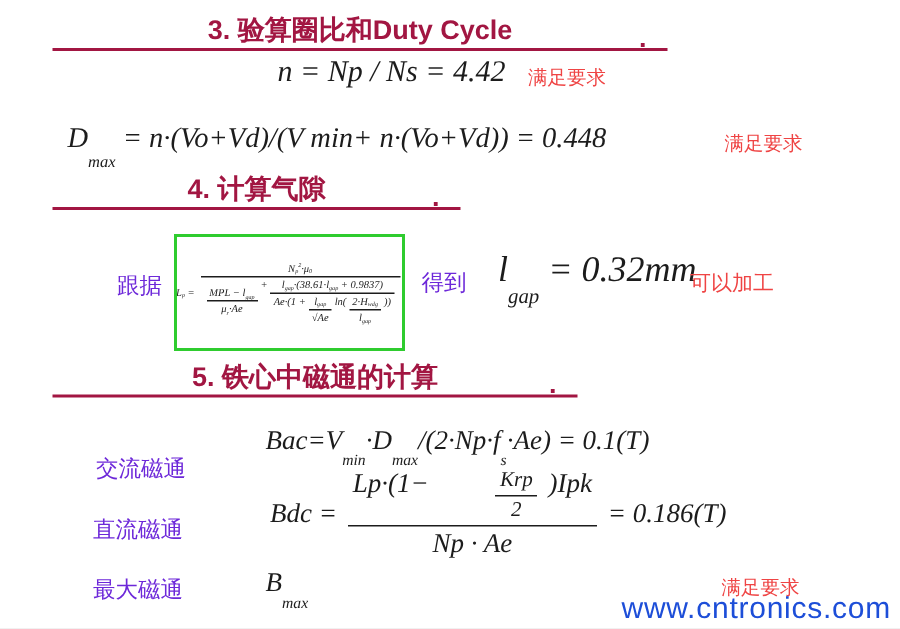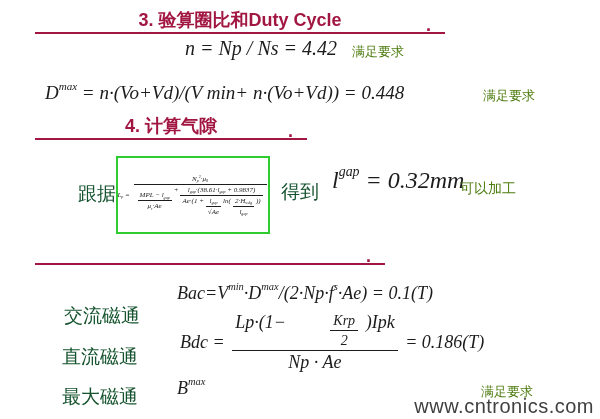--- a/index.html
+++ b/index.html
@@ -6,46 +6,46 @@
   .slide{position:relative;width:600px;height:419px;background:#ffffff;overflow:hidden;
          font-family:"Liberation Serif","DejaVu Serif",serif;}
 
   
   .stitle{position:absolute;color:#a21642;border-bottom:2px solid #a21642;text-align:center;
           font-family:"Liberation Sans","DejaVu Sans",sans-serif;font-weight:bold;font-size:18px;
           height:24px;line-height:24px;}
   .stitle .period{position:absolute;right:14px;bottom:-5px;font-size:18px;}
 
   
-  .formula{position:absolute;display:flex;align-items:flex-start;font-style:italic;color:#1c1c1c;
+  .formula{position:absolute;display:flex;align-items:flex-end;font-style:italic;color:#1c1c1c;
            white-space:pre;font-family:"Liberation Serif","DejaVu Serif",serif;}
   .formula sub,.bf sub{font-size:58%;line-height:0;position:relative;top:0.38em;font-style:italic;}
   .formula sup,.bf sup{font-size:58%;line-height:0;position:relative;top:-0.5em;font-style:italic;}
 
   .frac{display:inline-flex;flex-direction:column;align-self:center;margin:0 3px;text-align:center;}
   .frac>.num{display:flex;align-items:baseline;justify-content:center;border-bottom:1px solid #1c1c1c;
              padding:0 3px 1px;white-space:pre;}
   .frac>.den{display:flex;align-items:baseline;justify-content:center;padding:1px 3px 0;white-space:pre;}
   .frac .frac{align-self:center;margin-left:40px;}
   .small{font-size:78%;}
 
   
   .greenbox{position:absolute;border:2px solid #2fcc2f;display:flex;align-items:center;justify-content:center;
             font-size:7px;font-style:italic;color:#222;overflow:hidden;background:#fff;}
   .bf{display:flex;align-items:center;white-space:pre;}
   .greenbox .frac{margin:0 2px;}
   .greenbox .frac>.num{padding:0 2px 1px;}
   .greenbox .frac>.den{padding:1px 2px 0;}
 
   
-  .label{position:absolute;font-size:19px;color:#14532d;white-space:pre;}
-  .note{position:absolute;font-size:13px;color:#4d7c0f;white-space:pre;}
+  .label{position:absolute;font-size:15px;color:#6d28d9;white-space:pre;}
+  .note{position:absolute;font-size:13px;color:#ef4444;white-space:pre;}
 
   .watermark{position:absolute;right:6px;bottom:1px;font-size:20px;
-             font-family:"Liberation Sans","DejaVu Sans",sans-serif;color:#404040;letter-spacing:0.5px;}
+             font-family:"Liberation Sans","DejaVu Sans",sans-serif;color:#1d4ed8;letter-spacing:0.5px;}
 </style>
 </head>
 <body>
 
 <div class="slide">
 
   <div class="stitle" style="left:35px;top:8px;width:410px;">
     <span>3. 验算圈比和Duty Cycle</span>
     <span class="period">.</span>
   </div>
@@ -104,20 +104,21 @@
 
   <div class="label" style="left:281px;top:179px;text-align:center;">得到</div>
 
   <div class="formula" style="left:332px;top:167px;font-size:24px;">
     <span>l</span><sub>gap</sub><span> = 0.32mm</span>
   </div>
 
   <div class="note" style="left:460px;top:180px;font-size:14px;">可以加工</div>
 
   <div class="stitle" style="left:35px;top:239px;width:350px;">
+    <span>5. 铁心中磁通的计算</span>
     <span class="period">.</span>
   </div>
 
   <div class="label" style="left:64px;top:303px;">交流磁通</div>
   <div class="formula" style="left:177px;top:283px;font-size:18px;">
     <span>Bac</span><span>=</span><span>V</span><sub>min</sub><span>·</span><span>D</span><sub>max</sub><span>/(2·Np·</span><span>f</span><sub>s</sub><span>·Ae)</span><span> = 0.1(T)</span>
   </div>
 
   <div class="label" style="left:62px;top:344px;">直流磁通</div>
   <div class="formula" style="left:180px;top:312px;font-size:18px;align-items:center;">

